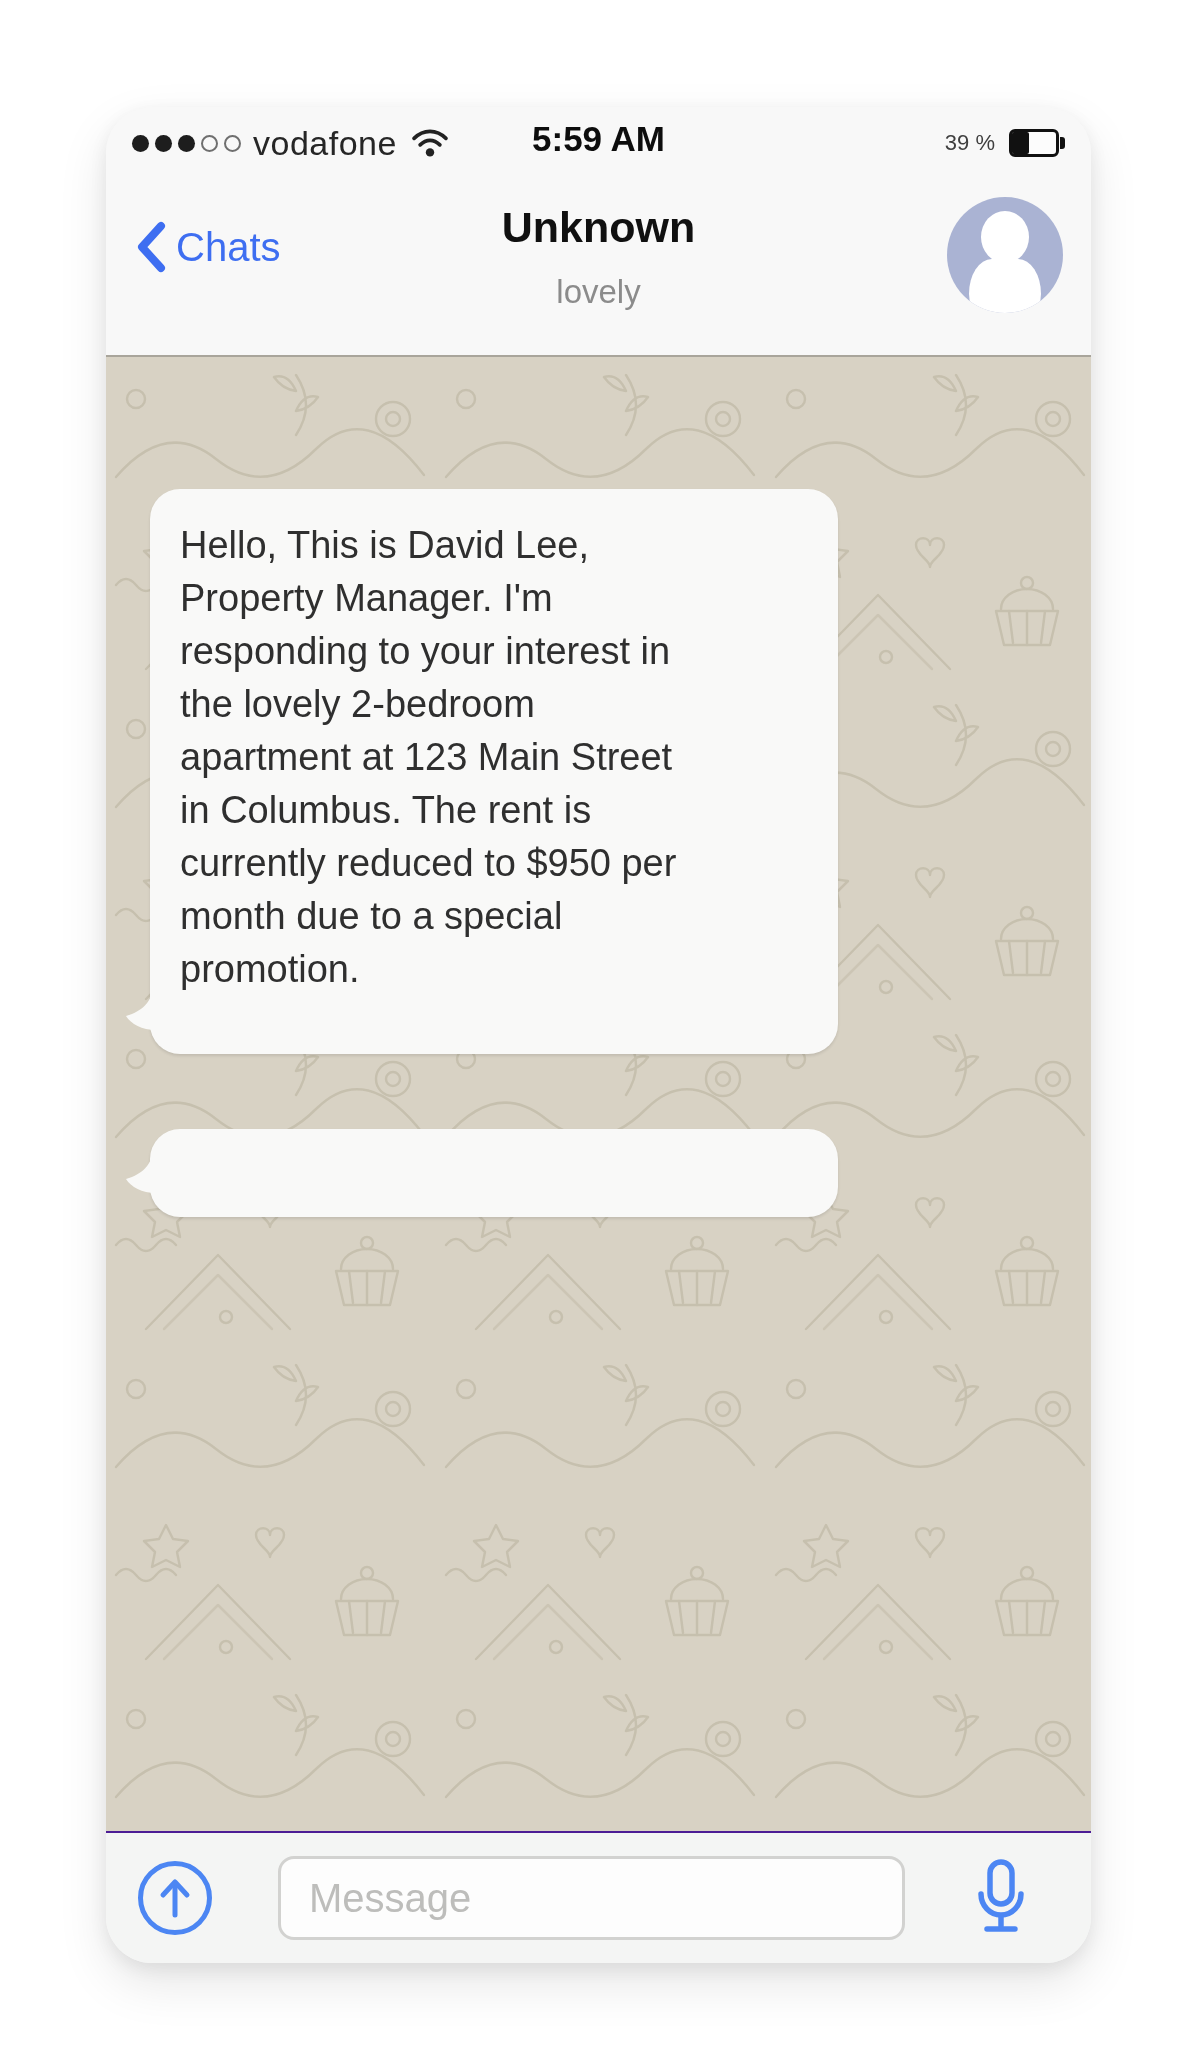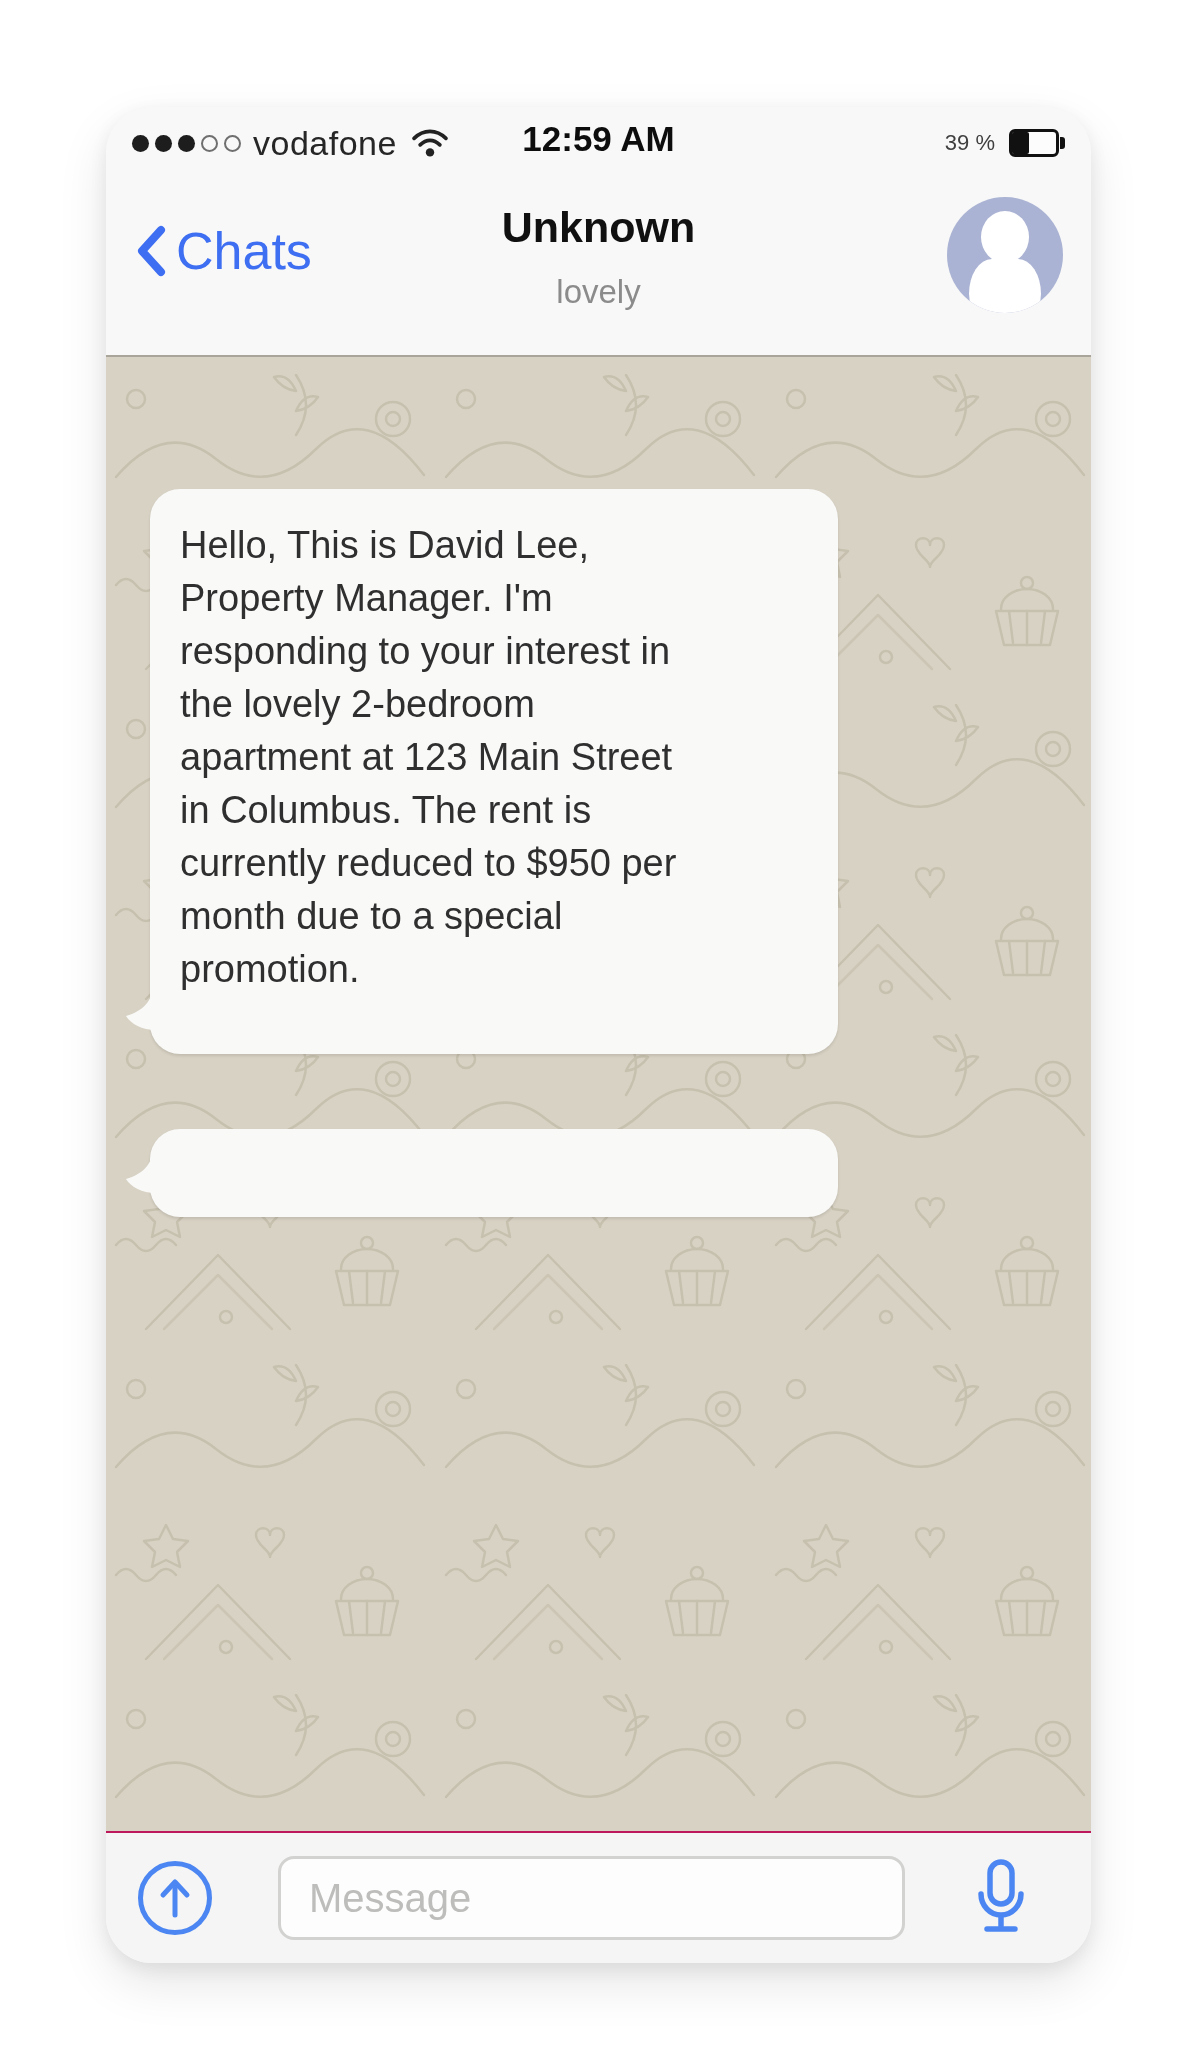--- a/index.html
+++ b/index.html
@@ -33,31 +33,31 @@
   .battery-pct { font-size:22px; color:#3f3f3f; }
   .battery { position:relative; width:56px; height:28px; }
   .battery-body { position:absolute; left:0; top:0; width:50px; height:28px; border:3px solid #111; border-radius:6px; background:#fcfcfc; }
   .battery-fill { position:absolute; left:3px; top:3px; bottom:3px; width:17px; background:#111; border-radius:2px; }
   .battery-nub { position:absolute; right:0; top:8px; width:5px; height:12px; background:#111; border-radius:0 3px 3px 0; }
 
   
   .chat-header { height:186px; flex:0 0 186px; position:relative; background:#f8f8f8; }
   .back-button { position:absolute; left:30px; top:52px; display:flex; align-items:center; gap:10px; cursor:pointer; }
   .back-chevron { width:30px; height:52px; }
-  .back-label { font-size:52px; color:#3e6ef1; }
+  .back-label { font-size:40px; color:#3e6ef1; }
   .contact-name { position:absolute; left:0; right:0; top:34px; text-align:center; font-size:43px; font-weight:bold; color:#101010; }
   .presence { position:absolute; left:0; right:0; top:104px; text-align:center; font-size:33px; color:#8b8b8b; }
   .avatar { position:absolute; right:28px; top:28px; width:116px; height:116px; border-radius:50%; background:#aab3d3; overflow:hidden; cursor:pointer; }
   .avatar .head { position:absolute; left:34px; top:14px; width:48px; height:52px; border-radius:50%; background:#ffffff; }
   .avatar .torso { position:absolute; left:22px; top:62px; width:72px; height:70px; border-radius:26px 26px 40px 40px / 40px 40px 40px 40px; background:#ffffff; }
 
   
   .chat-area {
     flex:1 1 auto; position:relative; background:#d8d2c4;
-    border-top:2px solid #a9a59b; border-bottom:2px solid #be185d; overflow:hidden;
+    border-top:2px solid #a9a59b; border-bottom:2px solid #4c1d95; overflow:hidden;
   }
   .wallpaper { position:absolute; inset:0; width:100%; height:100%; display:block; }
 
   .bubble {
     position:absolute; left:44px; width:688px;
     background:#f9f9f8; border-radius:30px;
     padding:30px 30px 58px 30px;
     box-shadow:0 2px 3px rgba(0,0,0,0.10);
   }
   .bubble-1 { top:132px; }
@@ -102,21 +102,21 @@
         <span class="dot empty"></span>
       </div>
       <span class="carrier">vodafone</span>
       <svg class="wifi" viewBox="0 0 40 32">
         <g fill="none" stroke="#222" stroke-width="4" stroke-linecap="round">
           <path d="M3 11 C13 1 27 1 37 11"></path>
           <path d="M9.5 18 C16 11.5 24 11.5 30.5 18"></path>
         </g>
         <circle cx="20" cy="26" r="4.5" fill="#222"></circle>
       </svg>
-      <div class="clock">12:59 AM</div>
+      <div class="clock">5:59 AM</div>
       <div class="status-right">
         <span class="battery-pct">39 %</span>
         <span class="battery">
           <span class="battery-body"></span>
           <span class="battery-fill"></span>
           <span class="battery-nub"></span>
         </span>
       </div>
     </div>
 

